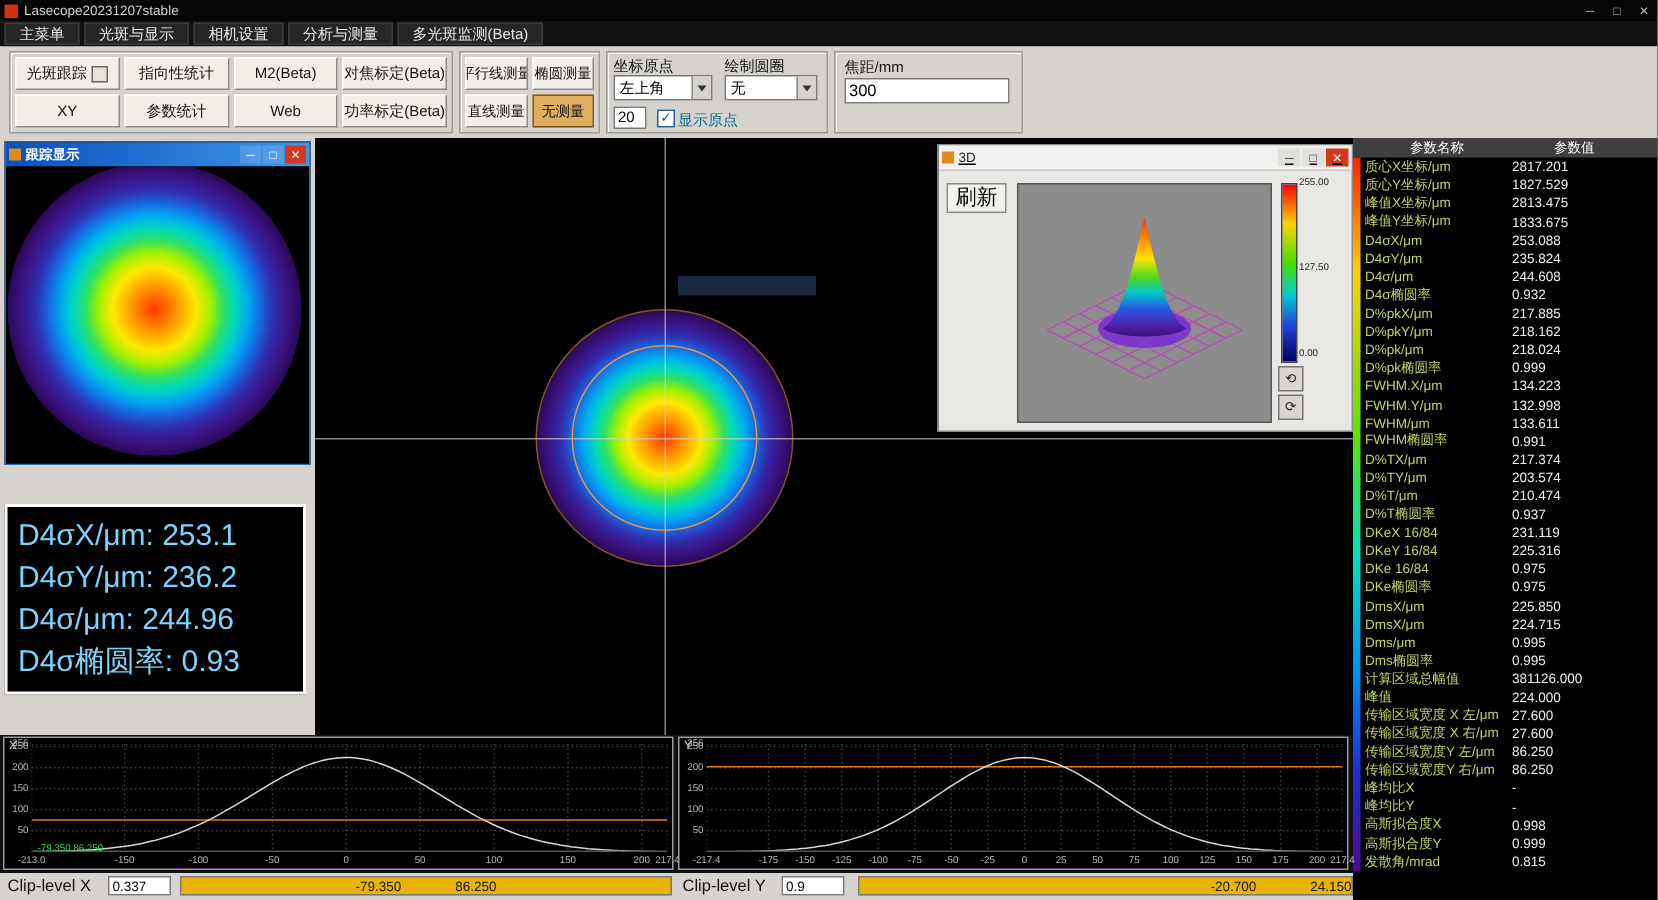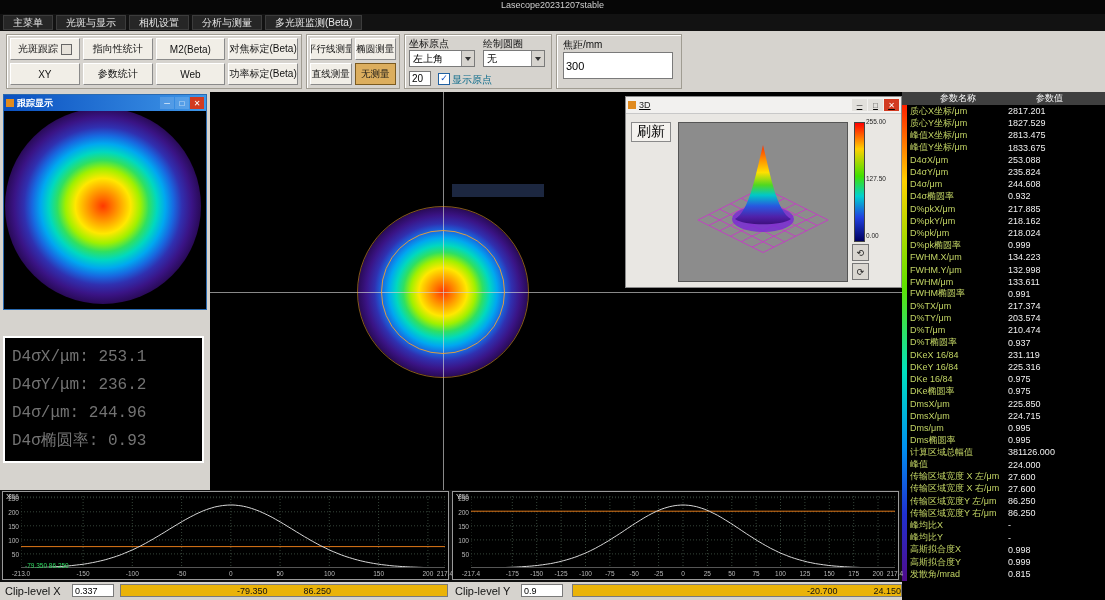--- a/index.html
+++ b/index.html
@@ -1,19 +1,19 @@
 <!DOCTYPE html>
 <html><head>
 <meta charset="utf-8">
 <style>
   html,body{margin:0;padding:0;background:#222;}
   #app{position:relative;width:1105px;height:600px;background:#d6d3ce;overflow:hidden;
        font-family:"Liberation Sans","DejaVu Sans",sans-serif;-webkit-font-smoothing:antialiased;}
   
-  .titlebar{position:absolute;left:0;top:0;width:1105px;height:14px;background:#060606;display:flex;align-items:center;flex-direction:column;}
+  .titlebar{position:absolute;left:0;top:0;width:1105px;height:14px;background:#060606;display:flex;align-items:center;}
   .titlebar .app-icon{width:9px;height:9px;background:#d2330e;margin:0 4px 0 3px;}
   .titlebar .title-text{color:#cfcfcf;font-size:9px;}
   .win-controls{margin-left:auto;display:flex;}
   .win-btn{width:18px;height:14px;color:#bbb;font-size:8px;display:flex;align-items:center;justify-content:center;}
   
   .menubar{position:absolute;left:0;top:14px;width:1105px;height:17px;background:#121212;display:flex;gap:3px;padding:1px 3px;box-sizing:border-box;}
   .menu-item{background:#262626;border:1px solid #3c3c3c;color:#e8e8e8;font-size:10px;padding:0 9px;display:flex;align-items:center;white-space:nowrap;}
   
   .toolbar{position:absolute;left:0;top:31px;width:1105px;height:61px;background:#d6d3ce;}
   .tb-group{position:absolute;border:1px solid #a09c92;box-shadow:1px 1px 0 #fff inset;box-sizing:border-box;}
@@ -39,21 +39,21 @@
   .blue-titlebar{height:16px;background:linear-gradient(90deg,#0a50c0,#3e96e8);display:flex;align-items:center;padding:0 2px;}
   .blue-titlebar .w-icon{width:8px;height:8px;background:#e08a1e;margin-right:3px;}
   .blue-titlebar .w-title{color:#fff;font-size:9px;font-weight:bold;flex:1;white-space:nowrap;}
   .bt-btn{width:14px;height:12px;margin-left:1px;display:flex;align-items:center;justify-content:center;font-size:8px;color:#fff;background:rgba(255,255,255,0.15);}
   .bt-btn.close{background:#d23a20;}
   .beam{border-radius:50%;position:absolute;
     background:radial-gradient(circle,#ff3800 0%,#ff9800 11%,#ffe800 20%,#a0f000 27%,#30e060 33%,#00d8c0 39%,#00a8f0 45%,#1868e0 51%,#3030b0 57%,#3a1486 64%,#26084e 72%,#120428 82%,#000 96%);}
   
   #d4-box{position:absolute;left:3px;top:336px;width:201px;height:127px;background:#000;border:2px solid #fff;
           box-sizing:border-box;padding:5px 7px;overflow:hidden;}
-  #d4-box .d4-line{color:#737373;font-size:16px;line-height:28px;white-space:nowrap;font-family:Liberation Mono, monospace;}
+  #d4-box .d4-line{color:#7dd3fc;font-size:20px;line-height:28px;white-space:nowrap;}
   
   #main-view{position:absolute;left:210px;top:92px;width:692px;height:398px;background:#000;overflow:hidden;}
   .crosshair-v{position:absolute;left:233px;top:0;width:1px;height:100%;background:rgba(210,210,210,0.65);}
   .crosshair-h{position:absolute;top:200px;left:0;height:1px;width:100%;background:rgba(210,210,210,0.65);}
   .meas-circle{position:absolute;border-radius:50%;box-sizing:border-box;}
   #circle-inner{left:171px;top:138px;width:124px;height:124px;border:1px solid rgba(240,162,50,0.9);}
   #circle-outer{left:147px;top:114px;width:172px;height:172px;border:1px solid rgba(240,162,50,0.55);}
   #cursor-info{position:absolute;left:242px;top:92px;width:92px;height:13px;background:rgba(100,140,230,0.28);}
   
   #three-d-window{left:625px;top:96px;width:277px;height:192px;border:1px solid #8a8a8a;background:#e9e7e3;}
@@ -198,21 +198,21 @@
         <span class="sel-text">无</span>
         <span class="sel-arrow"></span>
       </div>
       <div class="small-input" style="left:4px;top:36px;width:22px;height:15px;">20</div>
       <span class="checkbox" style="left:33px;top:38px;">✓</span>
       <span class="tb-label" style="left:47px;top:38px;color:#0a6a8a;">显示原点</span>
     </div>
 
     <div class="tb-group" id="group-focal">
       <span class="tb-label" style="left:6px;top:3px;">焦距/mm</span>
-      <div class="small-input" style="left:6px;top:17px;width:110px;height:27px;font-size:11px;">300</div>
+      <div class="small-input" style="left:6px;top:17px;width:110px;height:17px;font-size:11px;">300</div>
     </div>
   </div>
 
   <div class="sub-window" id="tracking-window">
     <div class="blue-titlebar">
       <span class="w-icon"></span>
       <span class="w-title">跟踪显示</span>
       <span class="bt-btn">─</span>
       <span class="bt-btn">□</span>
       <span class="bt-btn close">✕</span>

